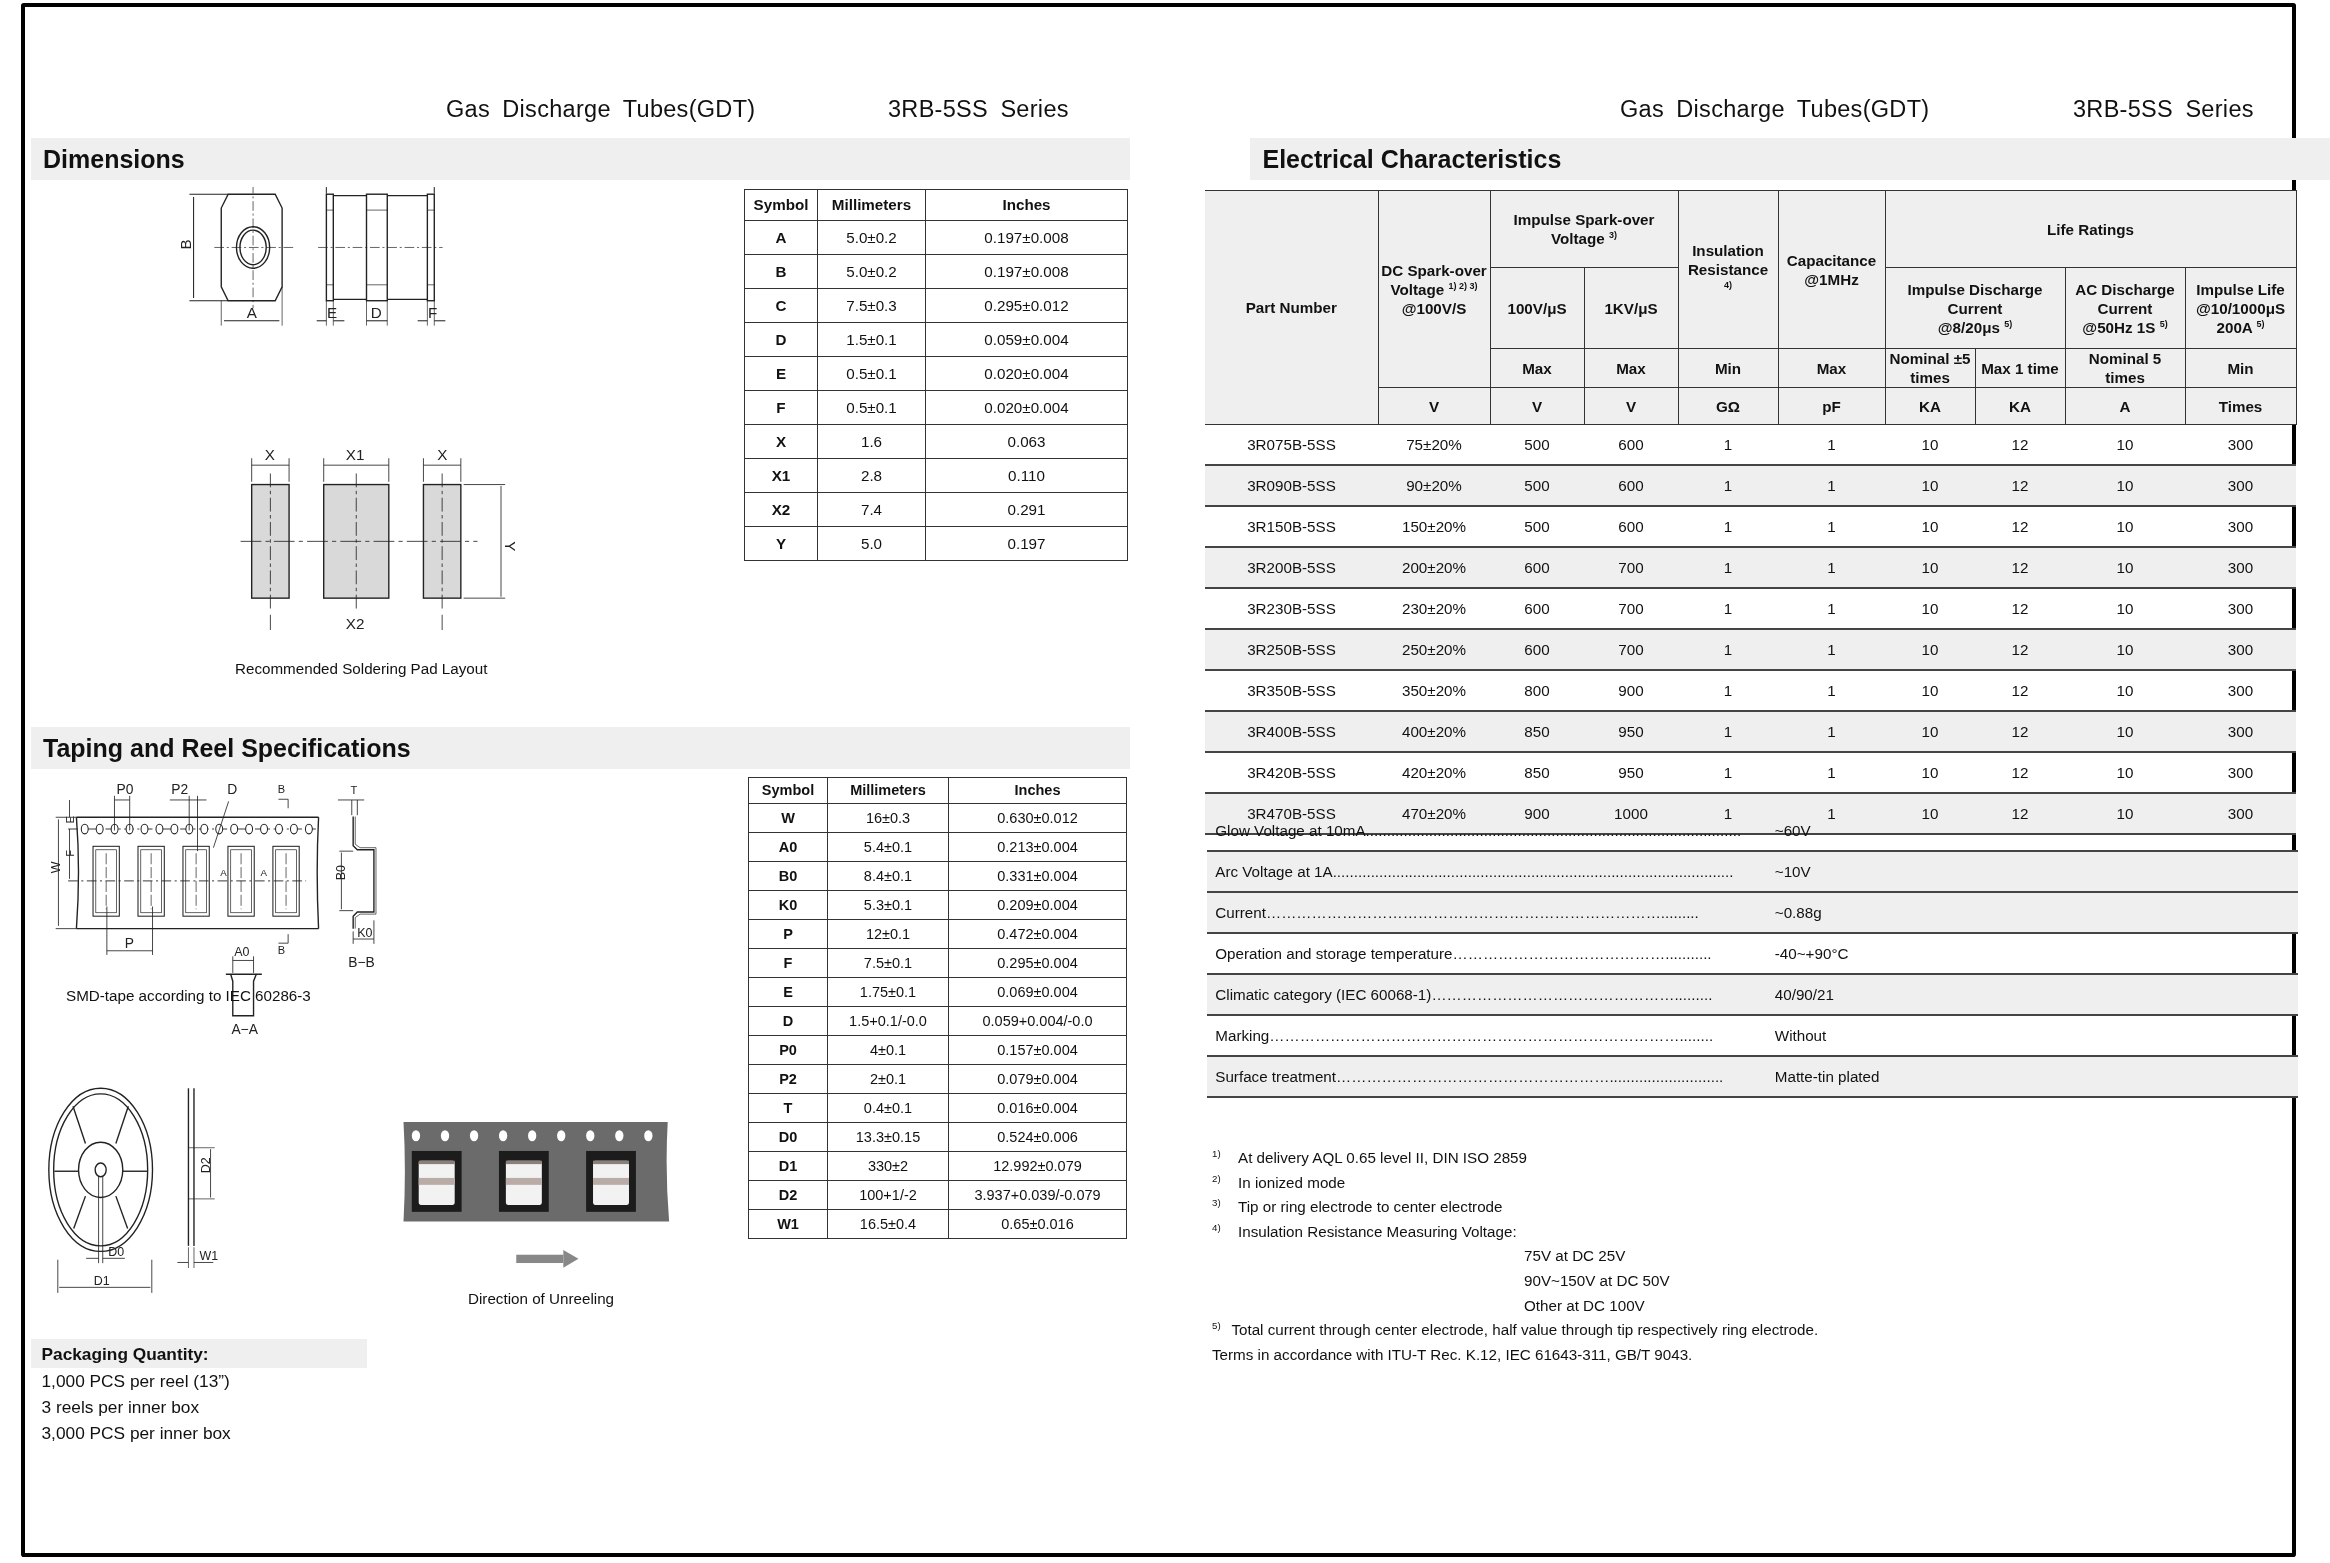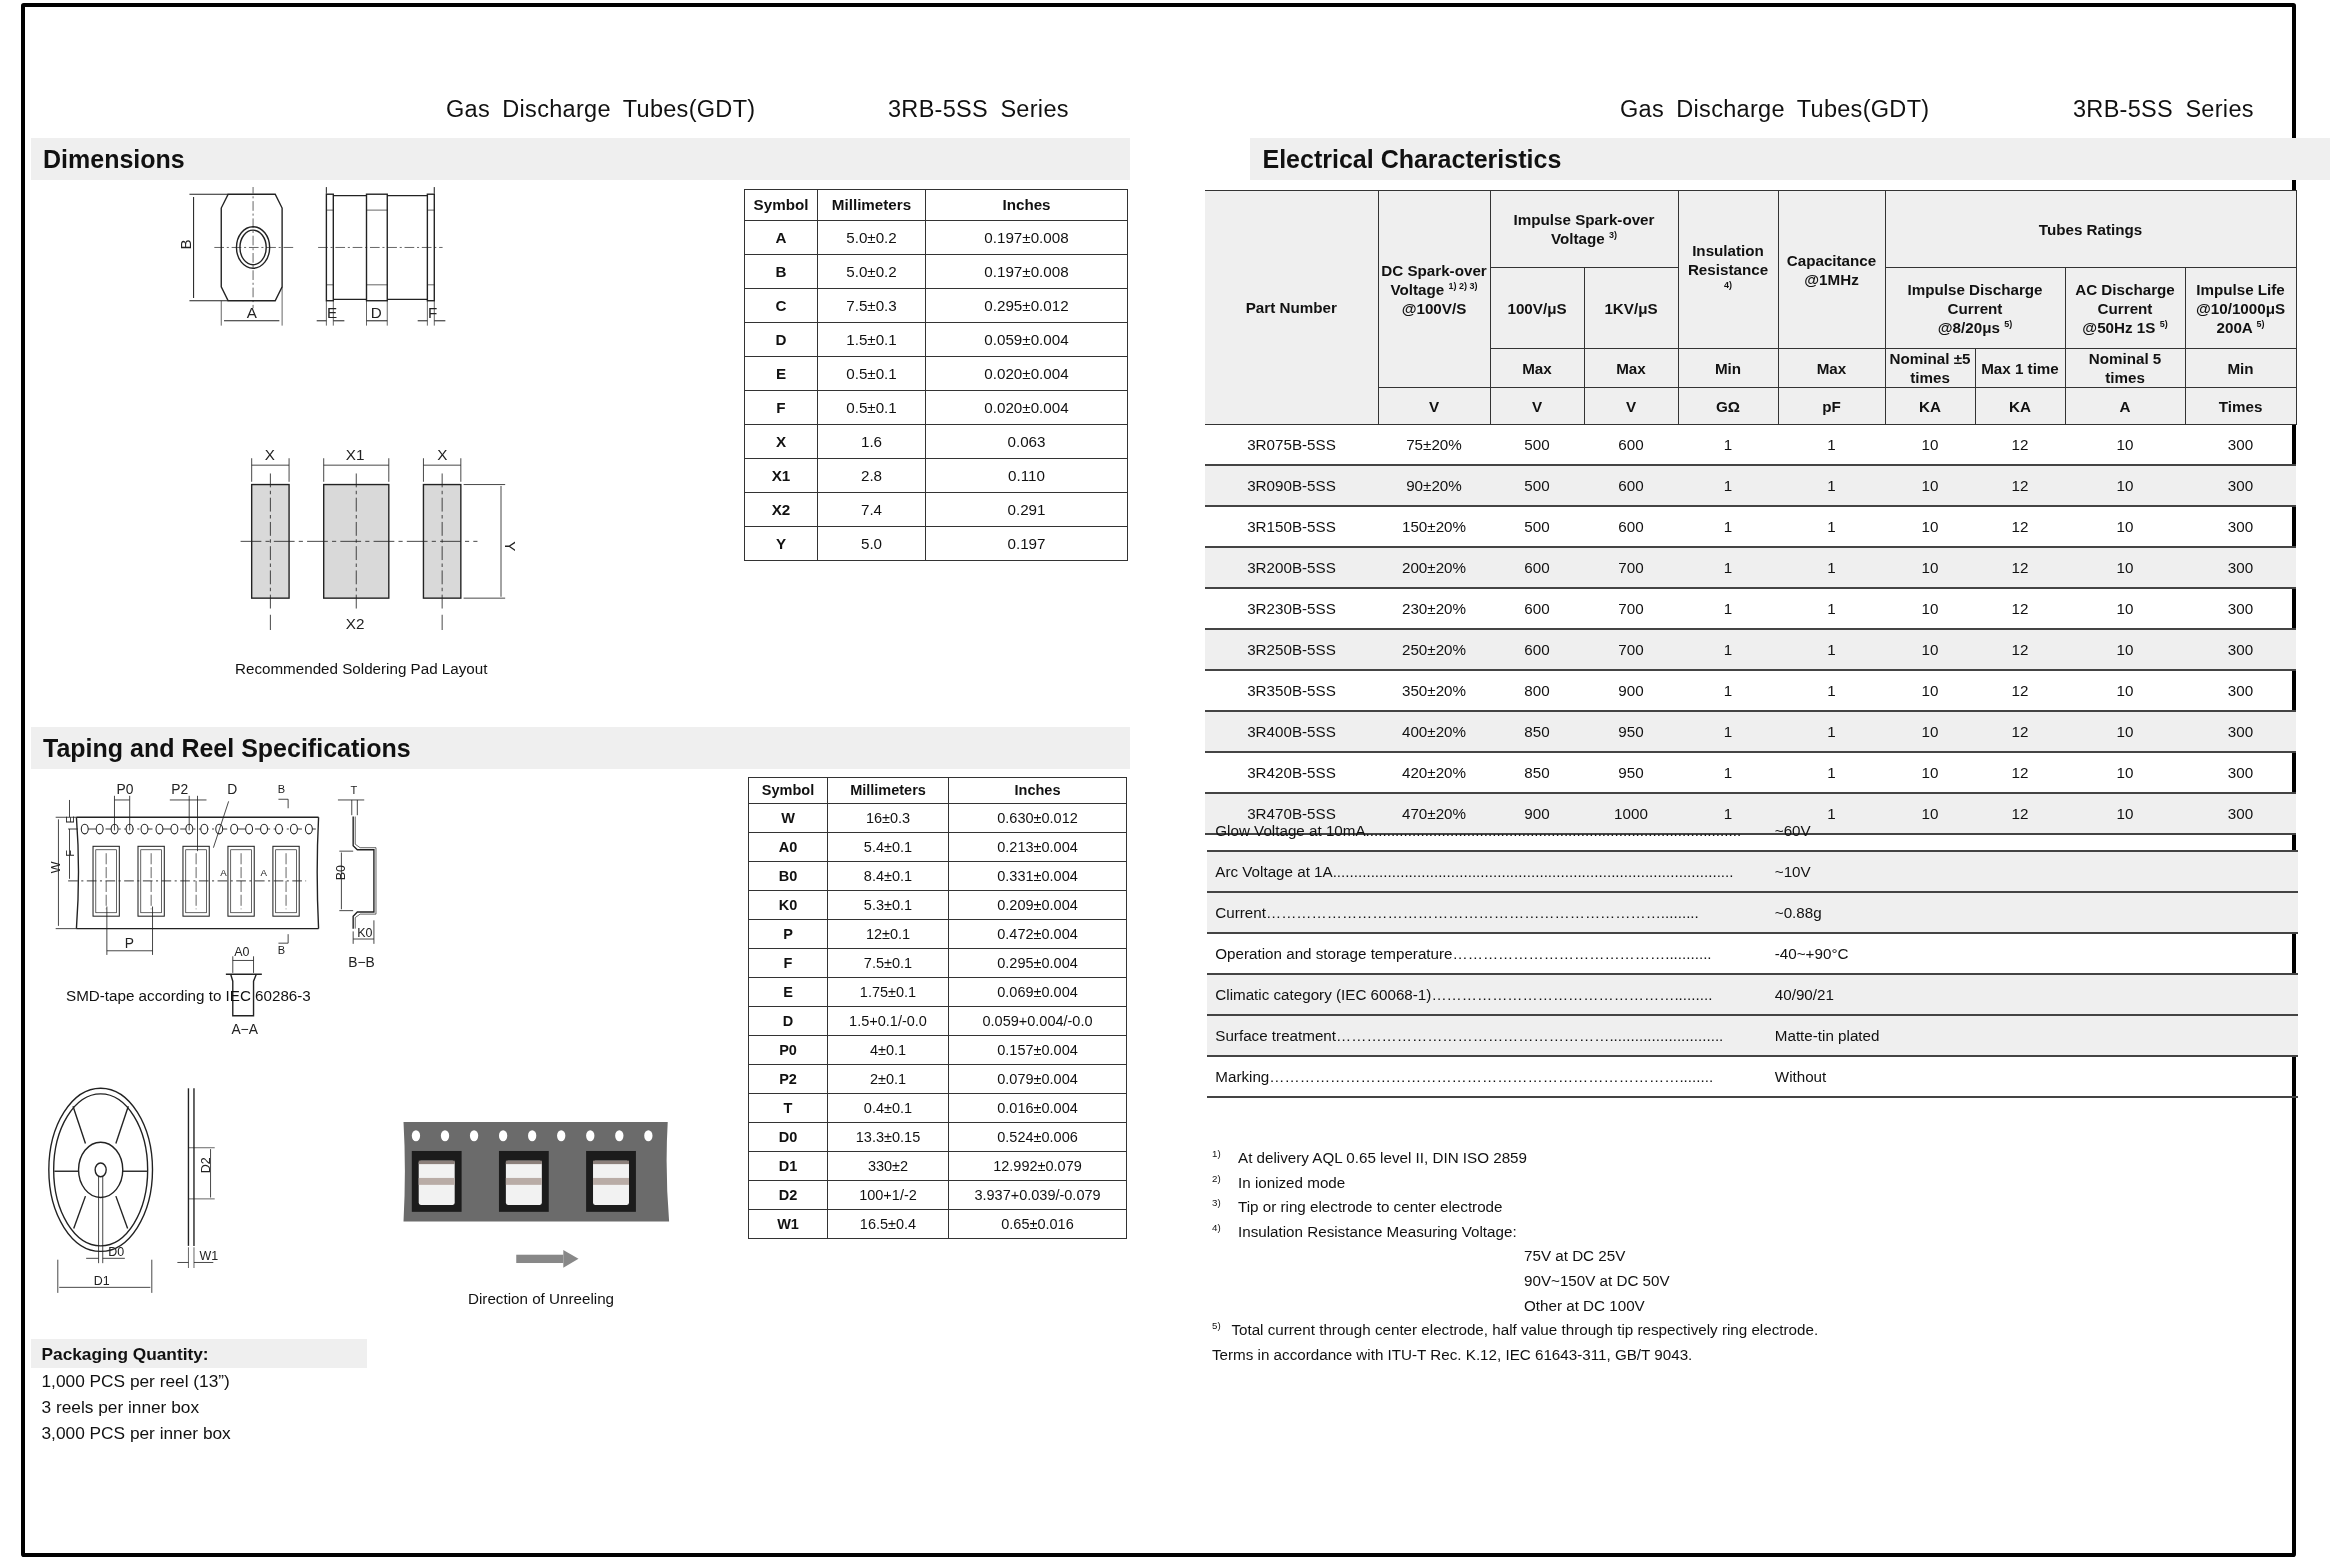--- a/index.html
+++ b/index.html
@@ -514,21 +514,21 @@
         <span>DC Spark-over Voltage</span> <sup>1) 2) 3)</sup><br>
         <span>@100V/S</span>
       </th>
       <th colspan="2" rowspan="1" style="height:76px;">
         <span>Impulse Spark-over Voltage</span> <sup>3)</sup>
       </th>
       <th rowspan="2">
         <span>Insulation Resistance</span><br><sup>4)</sup>
       </th>
       <th rowspan="2">Capacitance @1MHz</th>
-      <th colspan="4">Tubes Ratings</th>
+      <th colspan="4">Life Ratings</th>
     </tr>
     <tr style="height:39px;">
       <th>100V/μS</th>
       <th>1KV/μS</th>
       <th colspan="2" style="height:80px;">
         <span>Impulse Discharge Current</span><br>
         <span>@8/20μs</span> <sup>5)</sup>
       </th>
       <th>
         <span>AC Discharge Current</span><br>
@@ -699,27 +699,27 @@
       <span class="val">~0.88g</span>
     </div>
     <div class="prop">
       <span class="lbl">Operation and storage temperature……………………………………...........</span>
       <span class="val">-40~+90°C</span>
     </div>
     <div class="prop alt">
       <span class="lbl">Climatic category (IEC 60068-1)………………………………………….........</span>
       <span class="val">40/90/21</span>
     </div>
+    <div class="prop">
+      <span class="lbl">Marking………………………………………………………………………........</span>
+      <span class="val">Without</span>
+    </div>
     <div class="prop alt">
       <span class="lbl">Surface treatment………………………………………………...........................</span>
       <span class="val">Matte-tin plated</span>
-    </div>
-    <div class="prop">
-      <span class="lbl">Marking………………………………………………………………………........</span>
-      <span class="val">Without</span>
     </div>
   </div>
 
 <div class="notes">
   <div id="notes-list">
       <div class="note-row">
         <span class="note-num">1)</span>
         <span>At delivery AQL 0.65 level II, DIN ISO 2859</span>
       </div>
       <div class="note-row">

